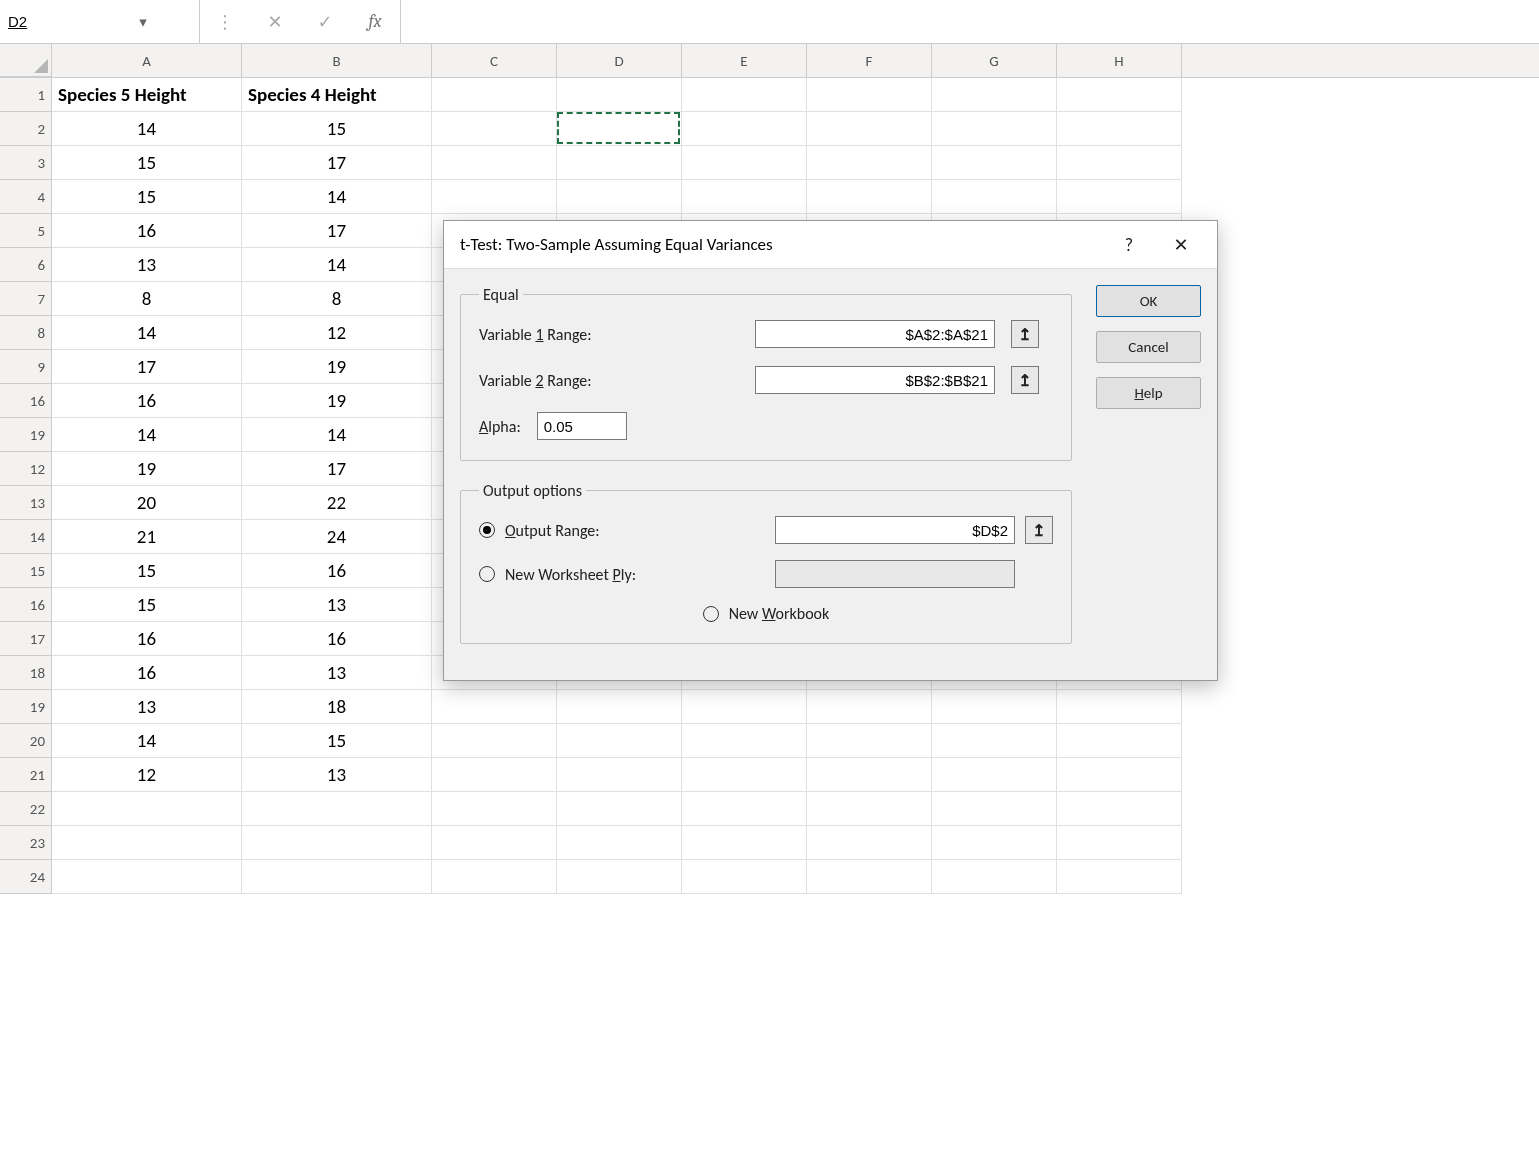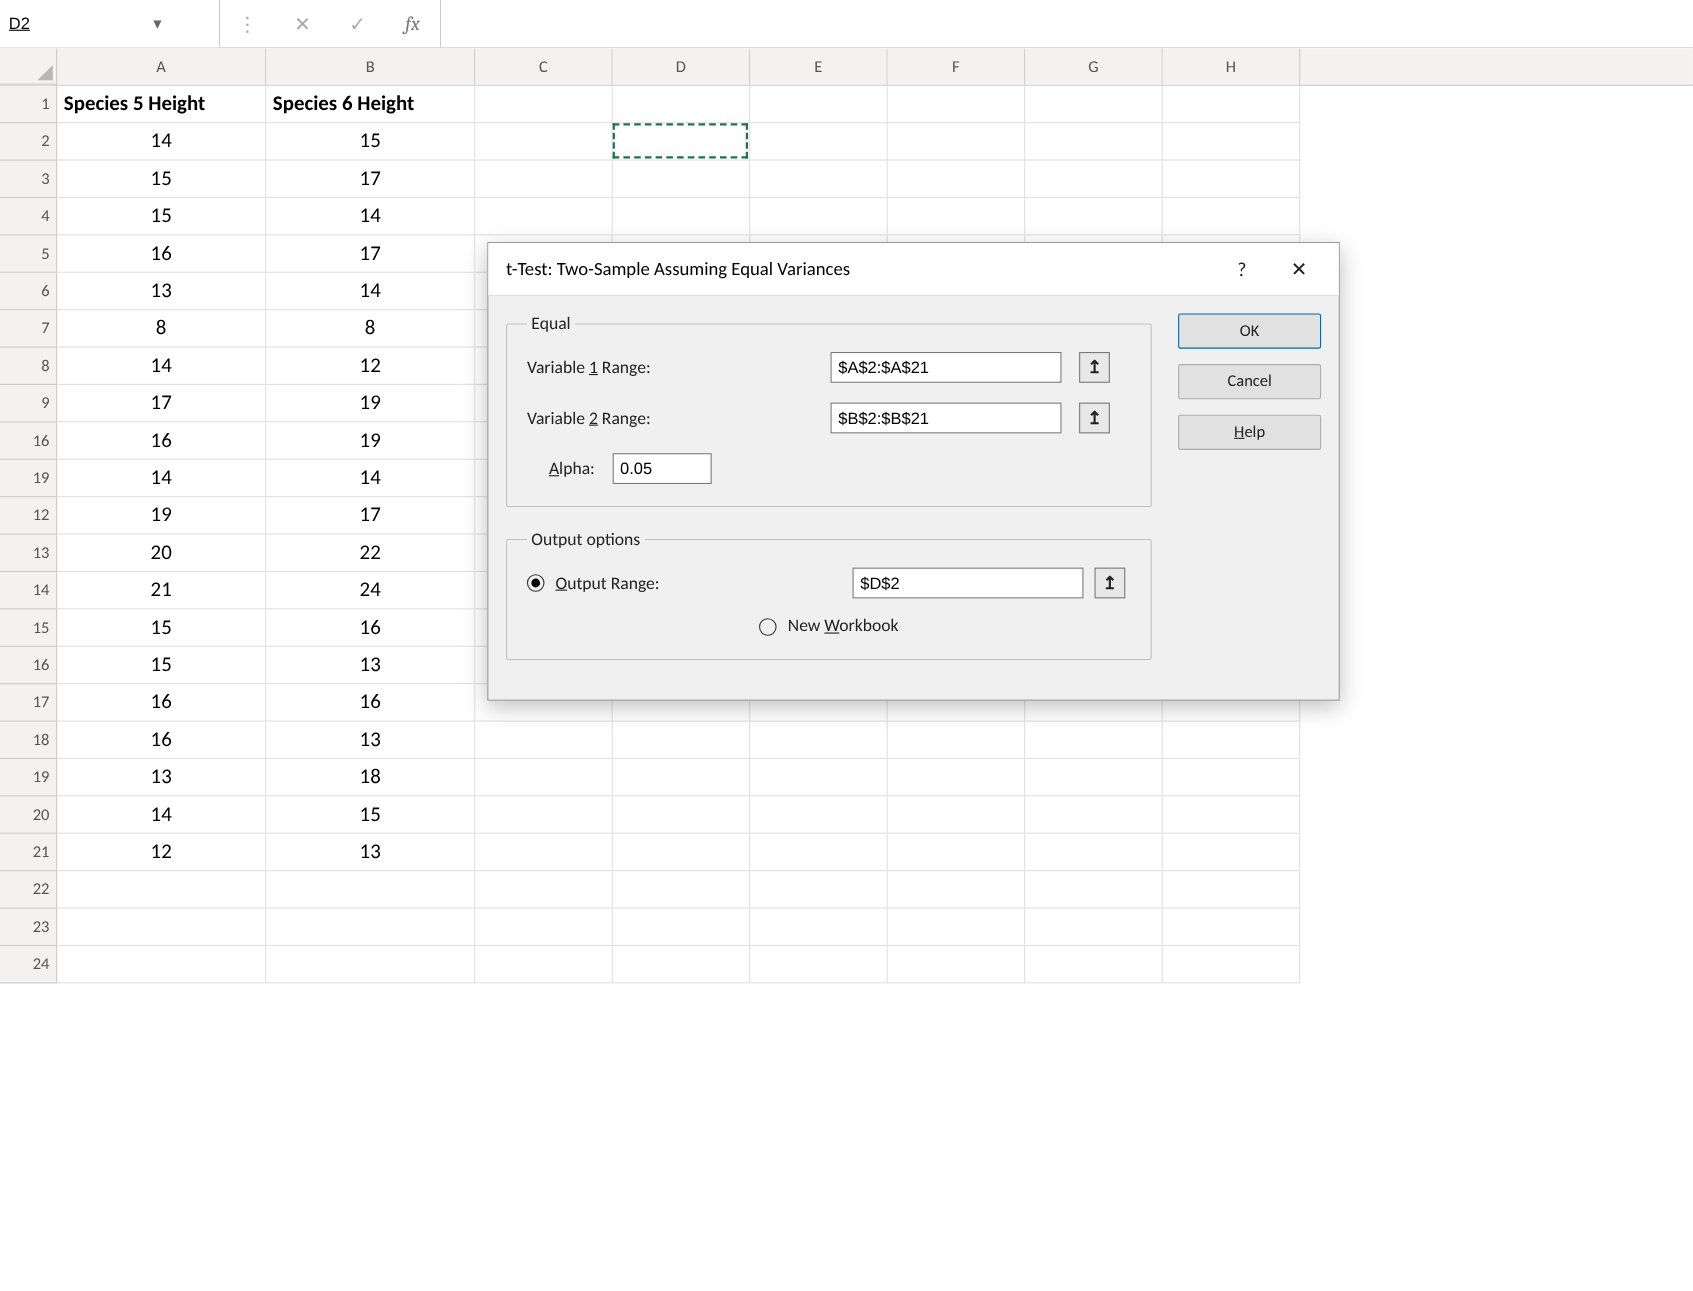--- a/index.html
+++ b/index.html
@@ -188,21 +188,21 @@
   font-size: 16px;
   padding: 0 4px;
   color: #222;
 }
 .form-row {
   display: flex;
   align-items: center;
   margin-bottom: 18px;
   gap: 16px;
 }
-.form-row:last-child { margin-bottom: 0; margin-left: 20px; }
+.form-row:last-child { margin-bottom: 0; }
 .form-label { width: 260px; font-size: 16px; }
 .txt-input {
   height: 28px;
   border: 1px solid #7a7a7a;
   background: #fff;
   padding: 0 6px;
   font-size: 15px;
   outline: none;
 }
 .txt-input.disabled { background: #e8e8e8; color: #888; }
@@ -232,21 +232,21 @@
   width: 16px; height: 16px;
   border: 1px solid #333;
   border-radius: 50%;
   display: inline-flex; align-items: center; justify-content: center;
 }
 .radio.selected::after {
   content: ""; width: 8px; height: 8px; background: #000; border-radius: 50%;
 }
 .radio-label { flex: 0 0 260px; font-size: 16px; }
 .small-input { width: 90px; }
-.range-input { width: 210px; }
+.range-input { width: 240px; text-align: right; }
 .u { text-decoration: underline; }
 </style>
 </head>
 <body>
 
 <div class="formula-bar">
   <div class="name-box-wrap">
     <input class="name-box-input" value="D2" style="">
     <div class="name-box-dd">▾</div>
   </div>
@@ -297,21 +297,21 @@
         <div class="row-head">20</div>
         <div class="row-head">21</div>
         <div class="row-head">22</div>
         <div class="row-head">23</div>
         <div class="row-head">24</div>
       </div>
     <div class="cells" id="cells">
 
     <div class="cell-row">
           <div class="cell bold" style="width: 190px;">Species 5 Height</div>
-          <div class="cell bold" style="width: 190px;">Species 6 Height</div>
+          <div class="cell bold" style="width: 190px;">Species 4 Height</div>
           <div class="cell" style="width: 125px;"></div>
           <div class="cell" style="width: 125px;"></div>
           <div class="cell" style="width: 125px;"></div>
           <div class="cell" style="width: 125px;"></div>
           <div class="cell" style="width: 125px;"></div>
           <div class="cell" style="width: 125px;"></div>
         </div>
         <div class="cell-row">
           <div class="cell center" style="width: 190px;">14</div>
           <div class="cell center" style="width: 190px;">15</div>
@@ -585,20 +585,25 @@
       <fieldset class="group">
         <legend>Output options</legend>
 
         <div class="radio-row">
           <span class="radio selected"></span>
           <span class="radio-label"><span class="u">O</span><span>utput Range:</span></span>
           <input class="txt-input range-input" value="$D$2" style="">
           <div class="ref-pick">↥</div>
         </div>
 
+        <div class="radio-row">
+          <span class="radio"></span>
+          <span class="radio-label"><span>New Worksheet </span><span class="u">P</span><span>ly:</span></span>
+          <input class="txt-input range-input disabled" readonly="" value="" style="">
+        </div>
 
         <div class="radio-row">
           <span class="radio"></span>
           <span><span>New </span><span class="u">W</span><span>orkbook</span></span>
         </div>
       </fieldset>
     </div>
 
     <div class="dialog-side">
       <div class="side-btn primary">OK</div>

